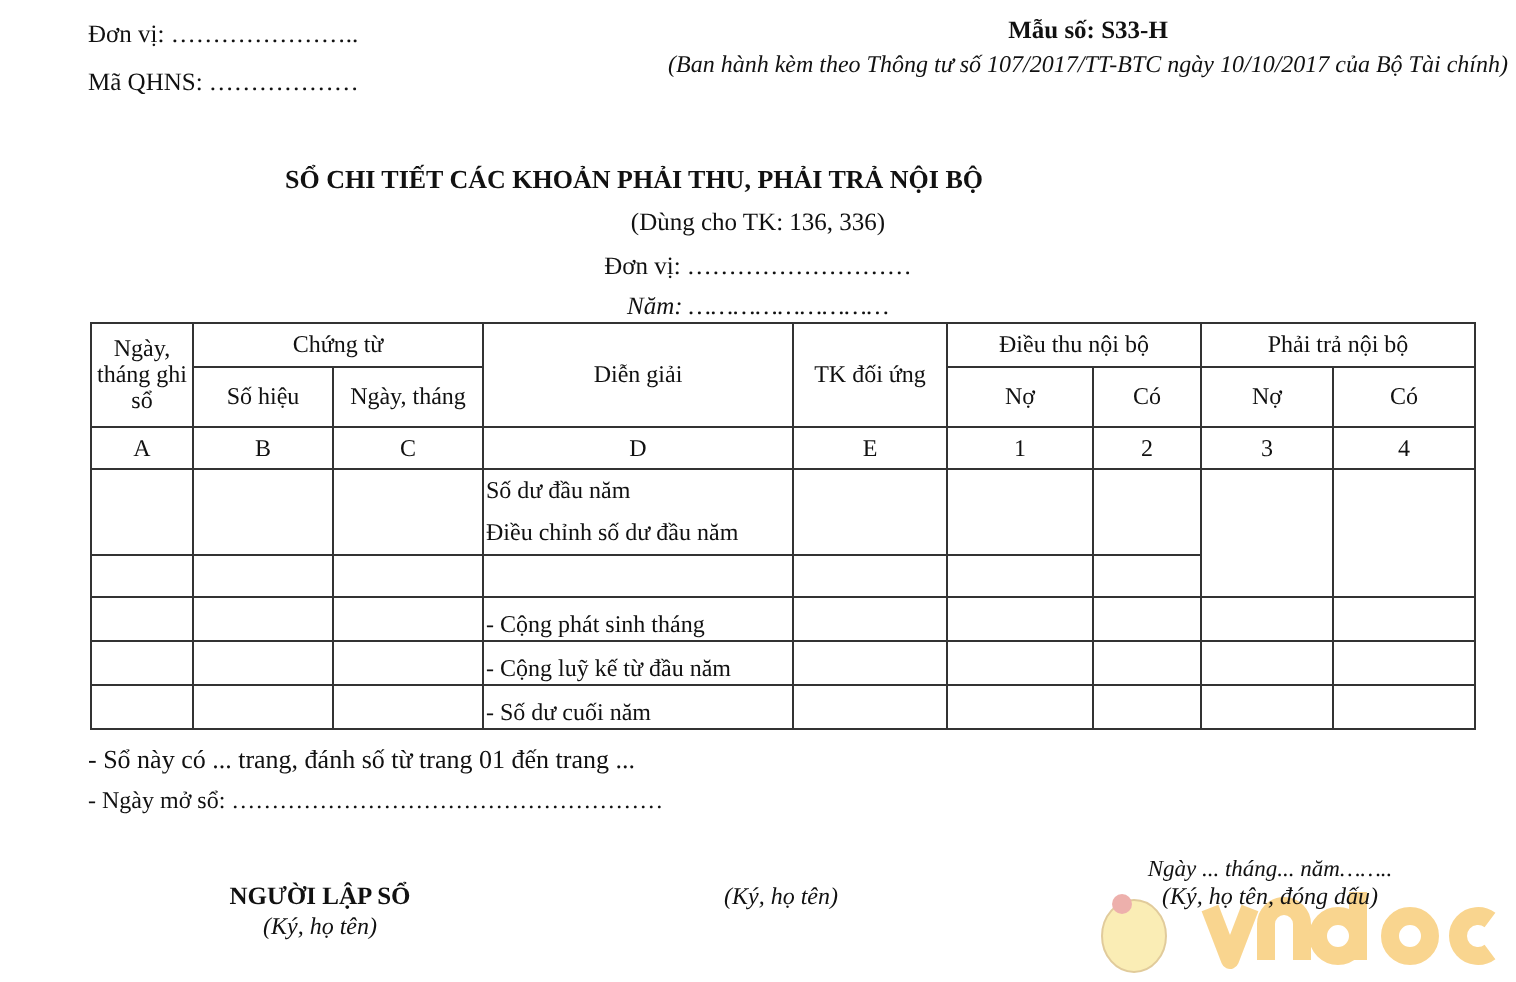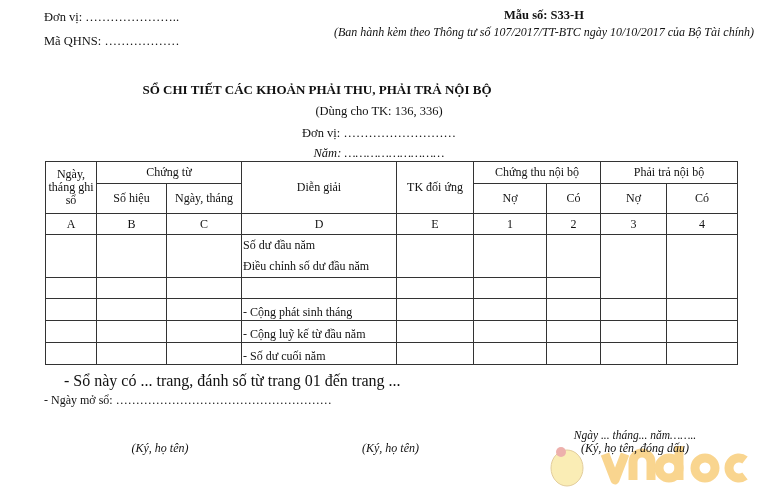--- a/index.html
+++ b/index.html
@@ -11,21 +11,21 @@
   .decree{left:330px;width:428px;top:25px;text-align:center;font-style:italic;font-size:12px;line-height:15px;white-space:normal;}
   .title{left:0;width:634px;top:82px;text-align:center;font-weight:bold;font-size:13px;}
   .subtitle{left:0;width:758px;top:104px;text-align:center;font-size:12.5px;}
   .unit2{left:0;width:758px;top:126px;text-align:center;font-size:12.5px;}
   .year{left:0;width:758px;top:146px;text-align:center;font-style:italic;font-size:12.5px;}
   .ledger{position:absolute;left:45px;top:161px;border-collapse:collapse;font-size:12px;table-layout:fixed;}
   .ledger td,.ledger th{border:1px solid #333;padding:0;text-align:center;vertical-align:middle;}
   .ledger th{font-weight:normal;font-size:12px;line-height:13px;}
   .ledger td.desc{text-align:left;padding-left:1px;vertical-align:bottom;}
   .ledger td.desc .l{display:block;height:21px;line-height:21px;}
-  .notes1{left:44px;top:372px;font-size:16px;margin-left:20px;}
+  .notes1{left:44px;top:372px;font-size:13px;}
   .notes2{left:44px;top:393px;font-size:12px;}
   .sig{text-align:center;font-size:12.5px;}
   .sig b{display:block;font-weight:bold;}
   .sig i{display:block;font-style:italic;font-size:12px;}
   .wm{position:absolute;left:545px;top:440px;width:215px;height:50px;}
 </style>
 </head>
 <body>
 
 <div class="abs unit">Đơn vị: …………………..</div>
@@ -49,21 +49,21 @@
       <col style="width:54px">
       <col style="width:66px">
       <col style="width:71px">
   </colgroup>
   <tbody>
       <tr style="height:22px">
     <th rowspan="2">Ngày, tháng ghi sổ</th>
     <th colspan="2">Chứng từ</th>
     <th rowspan="2">Diễn giải</th>
     <th rowspan="2">TK đối ứng</th>
-    <th colspan="2">Chứng thu nội bộ</th>
+    <th colspan="2">Điều thu nội bộ</th>
     <th colspan="2">Phải trả nội bộ</th>
   </tr>
   <tr style="height:30px">
     <th>Số hiệu</th>
     <th>Ngày, tháng</th>
     <th>Nợ</th>
     <th>Có</th>
     <th>Nợ</th>
     <th>Có</th>
   </tr>
@@ -147,20 +147,21 @@
     <path d="M60 14 L70 40 L80 14" fill="none" stroke="#f5b335" stroke-width="9" stroke-linejoin="round"></path>
     <path d="M88 40 V22 a9 9 0 0 1 18 0 V40" fill="none" stroke="#f5b335" stroke-width="9"></path>
     <circle cx="124" cy="28" r="10" fill="none" stroke="#f5b335" stroke-width="9"></circle>
     <line x1="134" y1="6" x2="134" y2="40" stroke="#f5b335" stroke-width="9"></line>
     <circle cx="160" cy="28" r="10" fill="none" stroke="#f5b335" stroke-width="9"></circle>
     <path d="M200 20 a10 10 0 1 0 0 16" fill="none" stroke="#f5b335" stroke-width="9"></path>
   </g>
 </svg>
 
 <div class="abs sig" style="left:95px;width:130px;top:441px;">
+  <b>NGƯỜI LẬP SỔ</b>
   <i>(Ký, họ tên)</i>
 </div>
 <div class="abs sig" style="left:318px;width:145px;top:441px;">
   <i>(Ký, họ tên)</i>
 </div>
 <div class="abs sig" style="left:545px;width:180px;top:429px;">
   <i style="font-size:11.5px">Ngày ... tháng... năm……..</i>
   <i>(Ký, họ tên, đóng dấu)</i>
 </div>
 

